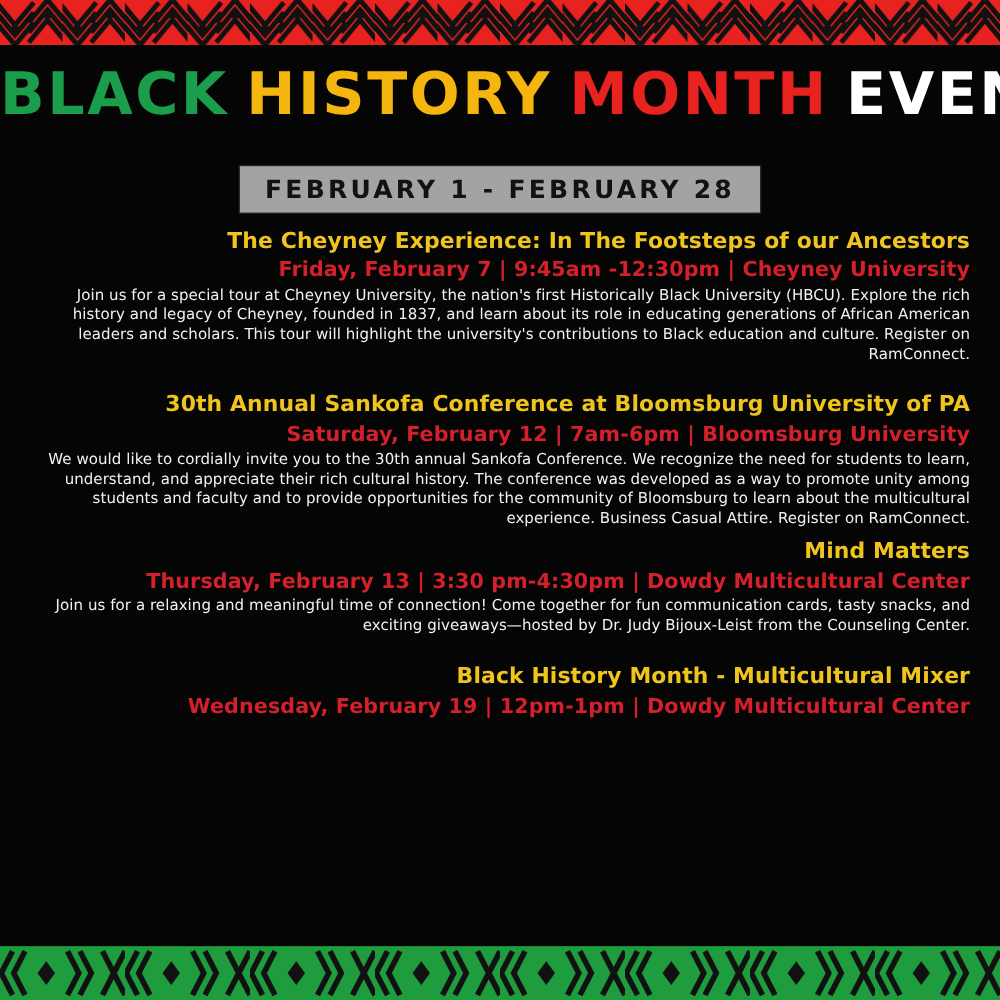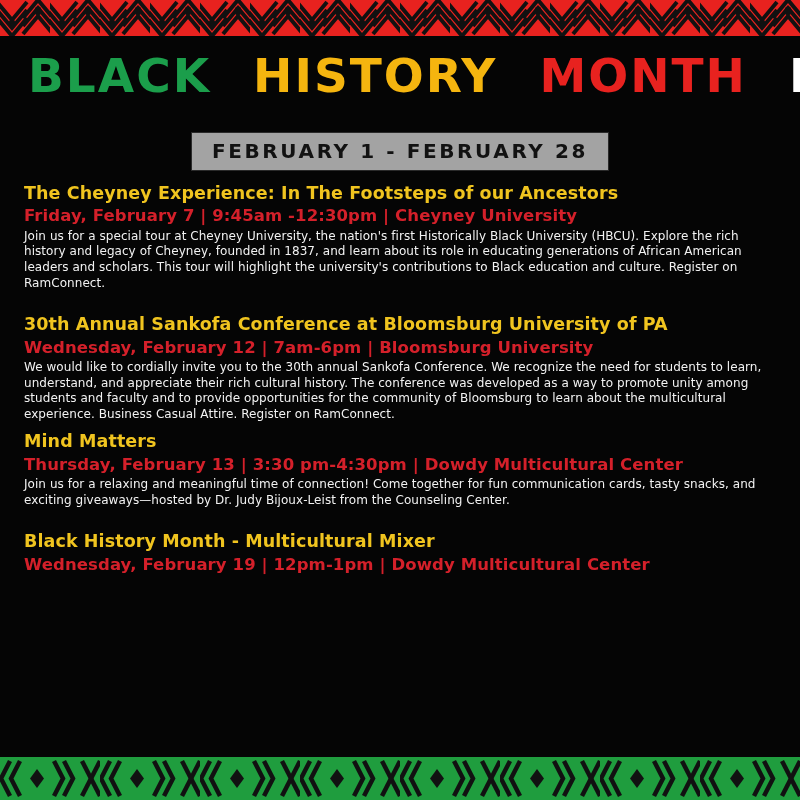--- a/index.html
+++ b/index.html
@@ -42,21 +42,21 @@
     left: 0;
     width: 100%;
     text-align: center;
     white-space: nowrap;
     font-family: "DejaVu Sans", sans-serif;
     font-weight: bold;
     font-size: 47px;
     letter-spacing: 2px;
     line-height: 1;
   }
-  .title-row span { display: inline-block; padding-left: 28px; }
+  .title-row span { display: inline-block; }
   .t-black  { color: #1b9e4b; }
   .t-history{ color: #f5b50f; margin-left: 14px; }
   .t-month  { color: #e8221f; margin-left: 14px; }
   .t-events { color: #ffffff; margin-left: 14px; }
 
   
   .date-banner {
     position: absolute;
     top: 133px;
     left: 50%;
@@ -72,21 +72,21 @@
     box-shadow: 0 0 0 1px #2a2a2a;
   }
 
   
   .events {
     position: absolute;
     top: 182px;
     left: 24px;
     width: 752px;
   }
-  .event { text-align: left; }
+  .event { text-align: right; }
   .event + .event { margin-top: 8px; }
   .event.gap-before { margin-top: 22px; }
 
   .event-title {
     color: #f0c41f;
     font-weight: bold;
     font-size: 17.5px;
     line-height: 1.28;
     letter-spacing: 0.1px;
   }
@@ -139,21 +139,21 @@
   <div class="events">
 
     <div class="event">
       <div class="event-title">The Cheyney Experience: In The Footsteps of our Ancestors</div>
       <div class="event-when">Friday, February 7 | 9:45am -12:30pm | Cheyney University</div>
       <div class="event-desc">Join us for a special tour at Cheyney University, the nation's first Historically Black University (HBCU). Explore the rich history and legacy of Cheyney, founded in 1837, and learn about its role in educating generations of African American leaders and scholars. This tour will highlight the university's contributions to Black education and culture. Register on RamConnect.</div>
     </div>
 
     <div class="event gap-before">
       <div class="event-title">30th Annual Sankofa Conference at Bloomsburg University of PA</div>
-      <div class="event-when">Wednesday, February 12 | 7am-6pm | Bloomsburg University</div>
+      <div class="event-when">Saturday, February 12 | 7am-6pm | Bloomsburg University</div>
       <div class="event-desc">We would like to cordially invite you to the 30th annual Sankofa Conference. We recognize the need for students to learn, understand, and appreciate their rich cultural history. The conference was developed as a way to promote unity among students and faculty and to provide opportunities for the community of Bloomsburg to learn about the multicultural experience. Business Casual Attire. Register on RamConnect.</div>
     </div>
 
     <div class="event">
       <div class="event-title">Mind Matters</div>
       <div class="event-when">Thursday, February 13 | 3:30 pm-4:30pm | Dowdy Multicultural Center</div>
       <div class="event-desc">Join us for a relaxing and meaningful time of connection! Come together for fun communication cards, tasty snacks, and exciting giveaways—hosted by Dr. Judy Bijoux-Leist from the Counseling Center.</div>
     </div>
 
     <div class="event gap-before">

